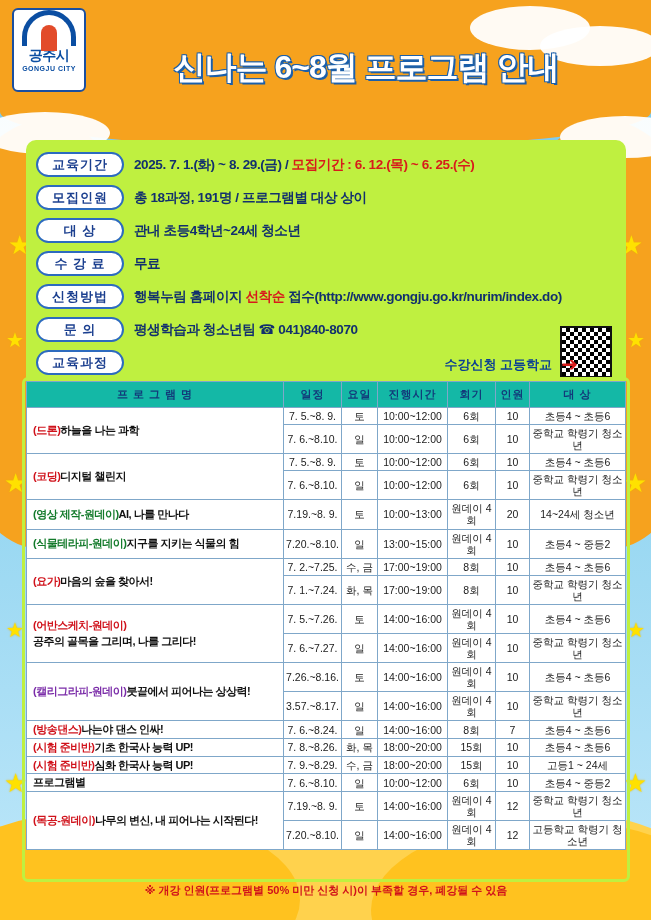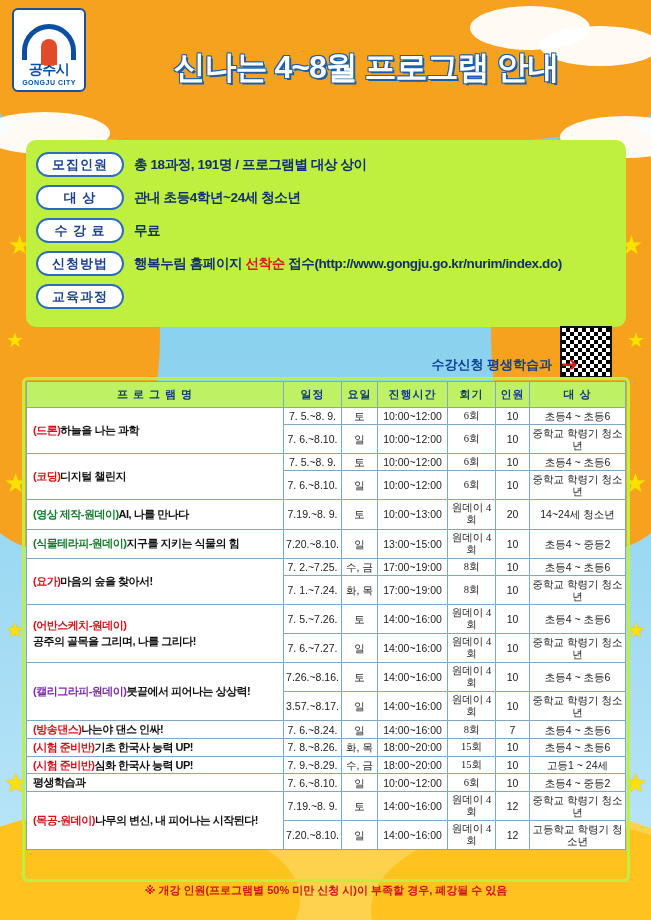--- a/index.html
+++ b/index.html
@@ -47,21 +47,21 @@
   .star {
     position:absolute; color:#ffe100; font-size:26px; line-height:1;
     text-shadow:0 0 2px #e8b400;
   }
   
   .header { position:absolute; left:0; top:0; width:651px; height:150px; }
   .logo {
     position:absolute; left:12px; top:8px; width:74px; height:84px;
     background:#ffffff; border-radius:6px; border:2px solid #1b4fa0;
     display:flex; flex-direction:column; align-items:center; justify-content:flex-start;
-    padding-top:14px;
+    padding-top:0;
   }
   .logo-arch {
     width:54px; height:36px; border:5px solid #0b4ea2;
     border-bottom:none; border-radius:27px 27px 0 0;
     position:relative;
   }
   .logo-arch:after{
     content:""; position:absolute; left:50%; top:10px; transform:translateX(-50%);
     width:16px; height:26px; background:#e24b2a; border-radius:8px 8px 0 0;
   }
@@ -103,33 +103,33 @@
   }
   .apply-arrow { position:absolute; right:48px; top:212px; font-size:20px; font-weight:bold; color:#d81b1b;}
   
   .table-wrap { position:absolute; left:26px; top:381px; width:600px; }
   table { width:100%; border-collapse:collapse; background:#ffffff; }
   th, td {
     border:1px solid #7fa7c9; font-size:10.5px; color:#1b1b1b;
     text-align:center; padding:2px 1px; line-height:1.15;
   }
   thead th {
-    background:#bef264; font-weight:bold; color:#123a7a; font-size:11px;
+    background:#14b8a6; font-weight:bold; color:#123a7a; font-size:11px;
     letter-spacing:1px; height:26px;
   }
   td.prog { text-align:left; padding-left:6px; font-size:11px; font-weight:bold; letter-spacing:-0.5px;}
   td.prog .tag { color:#1040a8; }
   td.prog .tag-red { color:#d0121b; }
   td.prog .tag-green { color:#127a2a; }
   td.prog .tag-purple { color:#7a2ba8; }
   td.prog .nm { color:#111; font-weight:bold; }
   .col-date { width:58px; }
   .col-day { width:36px; }
   .col-time { width:70px; }
-  .col-cnt { width:48px;font-family:Liberation Serif, serif; }
+  .col-cnt { width:48px; }
   .col-num { width:34px; }
   .col-target { width:96px; }
   .footer-note {
     position:absolute; left:26px; bottom:22px; width:600px;
     font-size:11px; color:#d0121b; font-weight:bold; text-align:center;margin-top:8px;
   }
   .table-frame {
     position:absolute; left:22px; top:377px; width:608px; height:505px;
     border:3px solid #bff040; border-radius:6px; pointer-events:none;
   }
@@ -162,43 +162,51 @@
 <div class="star" style="right:6px;top:620px;font-size:20px;">★</div>
 <div class="star" style="right:4px;top:770px;">★</div>
 
 <div class="header">
   <div class="logo">
     <div class="logo-arch"></div>
     <div class="logo-name">공주시</div>
     <div class="logo-sub">GONGJU CITY</div>
   </div>
   <div class="title-wrap">
-    <div class="title-2">신나는 4~8월 프로그램 안내</div>
+    <div class="title-2">신나는 6~8월 프로그램 안내</div>
   </div>
 </div>
 
 <div class="info-panel" id="info-panel">
   <div class="qr"></div>
-  <div class="apply-link">수강신청 평생학습과</div>
+  <div class="apply-link">수강신청 고등학교</div>
   <div class="apply-arrow">➔</div>
+<div class="info-row">
+      <div class="pill">교육기간</div>
+      <div class="info-text"><span>2025. 7. 1.(화) ~ 8. 29.(금) / </span><span class="hl">모집기간 : 6. 12.(목) ~ 6. 25.(수)</span></div>
+    </div>
     <div class="info-row">
       <div class="pill">모집인원</div>
       <div class="info-text"><span>총 18과정, 191명 / 프로그램별 대상 상이</span></div>
     </div>
     <div class="info-row">
       <div class="pill">대     상</div>
       <div class="info-text"><span>관내 초등4학년~24세 청소년</span></div>
     </div>
     <div class="info-row">
       <div class="pill">수 강 료</div>
       <div class="info-text"><span>무료</span></div>
     </div>
     <div class="info-row">
       <div class="pill">신청방법</div>
       <div class="info-text"><span>행복누림 홈페이지 </span><span class="hl">선착순</span><span> 접수(http://www.gongju.go.kr/nurim/index.do)</span></div>
+    </div>
+    <div class="info-row">
+      <div class="pill">문     의</div>
+      <div class="info-text"><span>평생학습과 청소년팀 ☎ 041)840-8070</span></div>
     </div>
     <div class="info-row">
       <div class="pill">교육과정</div>
       <div class="info-text"><span></span></div>
     </div>
   </div>
 
 <div class="table-wrap">
   <table>
     <thead>
@@ -337,21 +345,21 @@
         <tr>
           <td class="prog"><span class="tag tag-red">(시험 준비반)</span><span class="nm">심화 한국사 능력 UP!</span></td>
           <td class="col-date">7. 9.~8.29.</td>
           <td class="col-day">수, 금</td>
           <td class="col-time">18:00~20:00</td>
           <td class="col-cnt">15회</td>
           <td class="col-num">10</td>
           <td class="col-target">고등1 ~ 24세</td>
         </tr>
         <tr>
-          <td class="prog"><span class="nm">평생학습과</span></td>
+          <td class="prog"><span class="nm">프로그램별</span></td>
           <td class="col-date">7. 6.~8.10.</td>
           <td class="col-day">일</td>
           <td class="col-time">10:00~12:00</td>
           <td class="col-cnt">6회</td>
           <td class="col-num">10</td>
           <td class="col-target">초등4 ~ 중등2</td>
         </tr>
         <tr>
           <td class="prog" rowspan="2"><span class="tag tag-red">(목공-원데이)</span><span class="nm">나무의 변신, 내 피어나는 시작된다!</span></td>
           <td class="col-date">7.19.~8. 9.</td>

